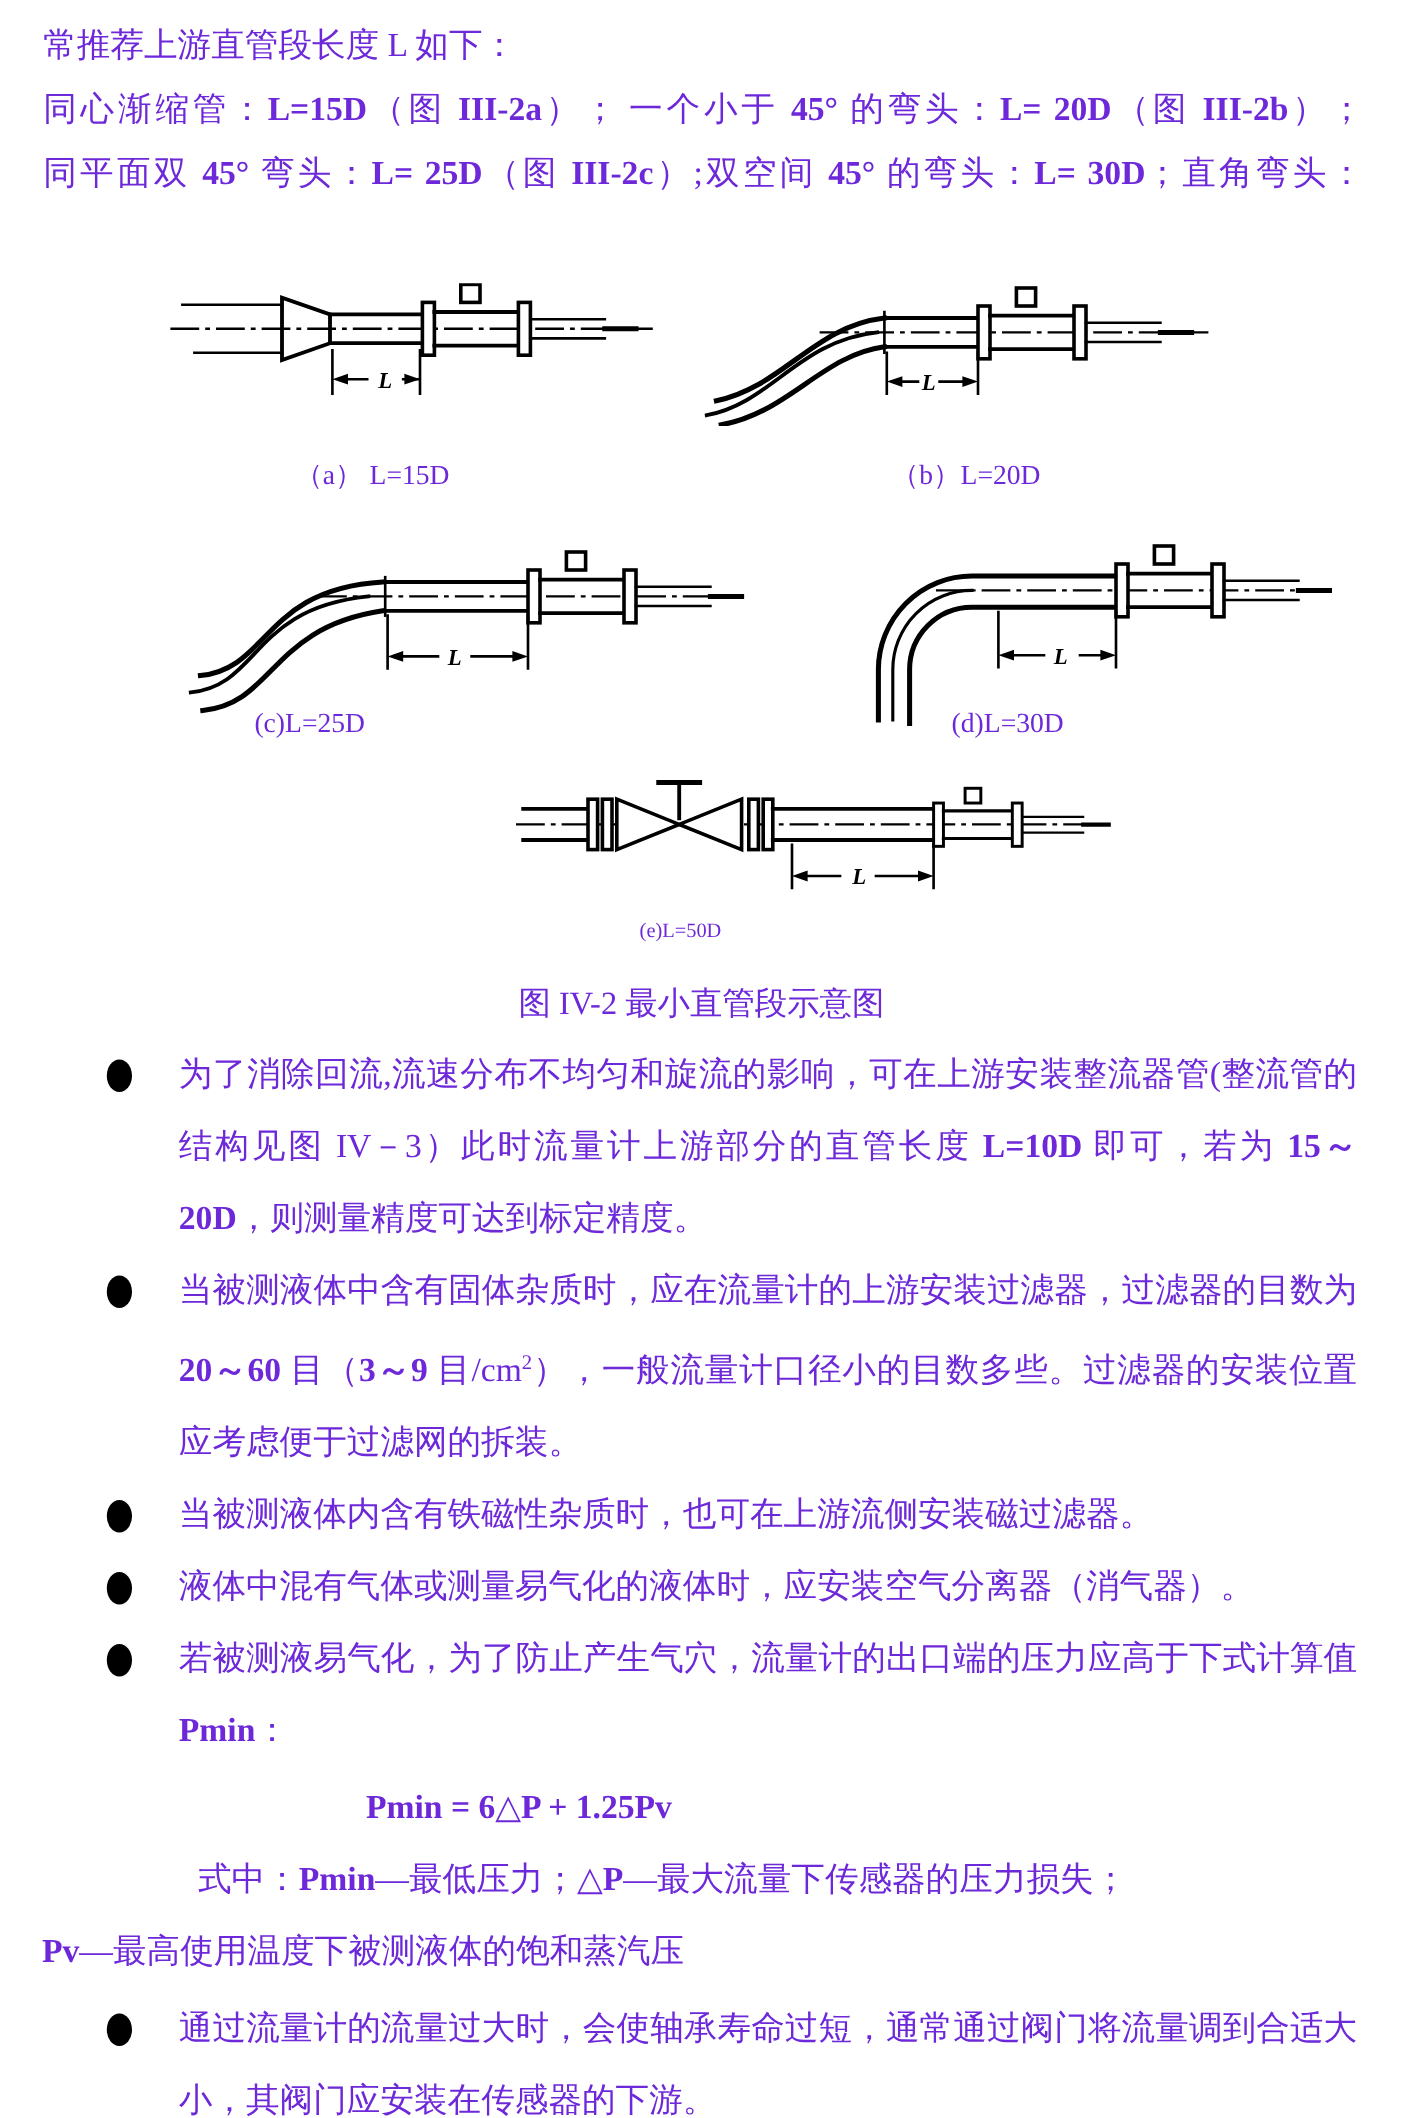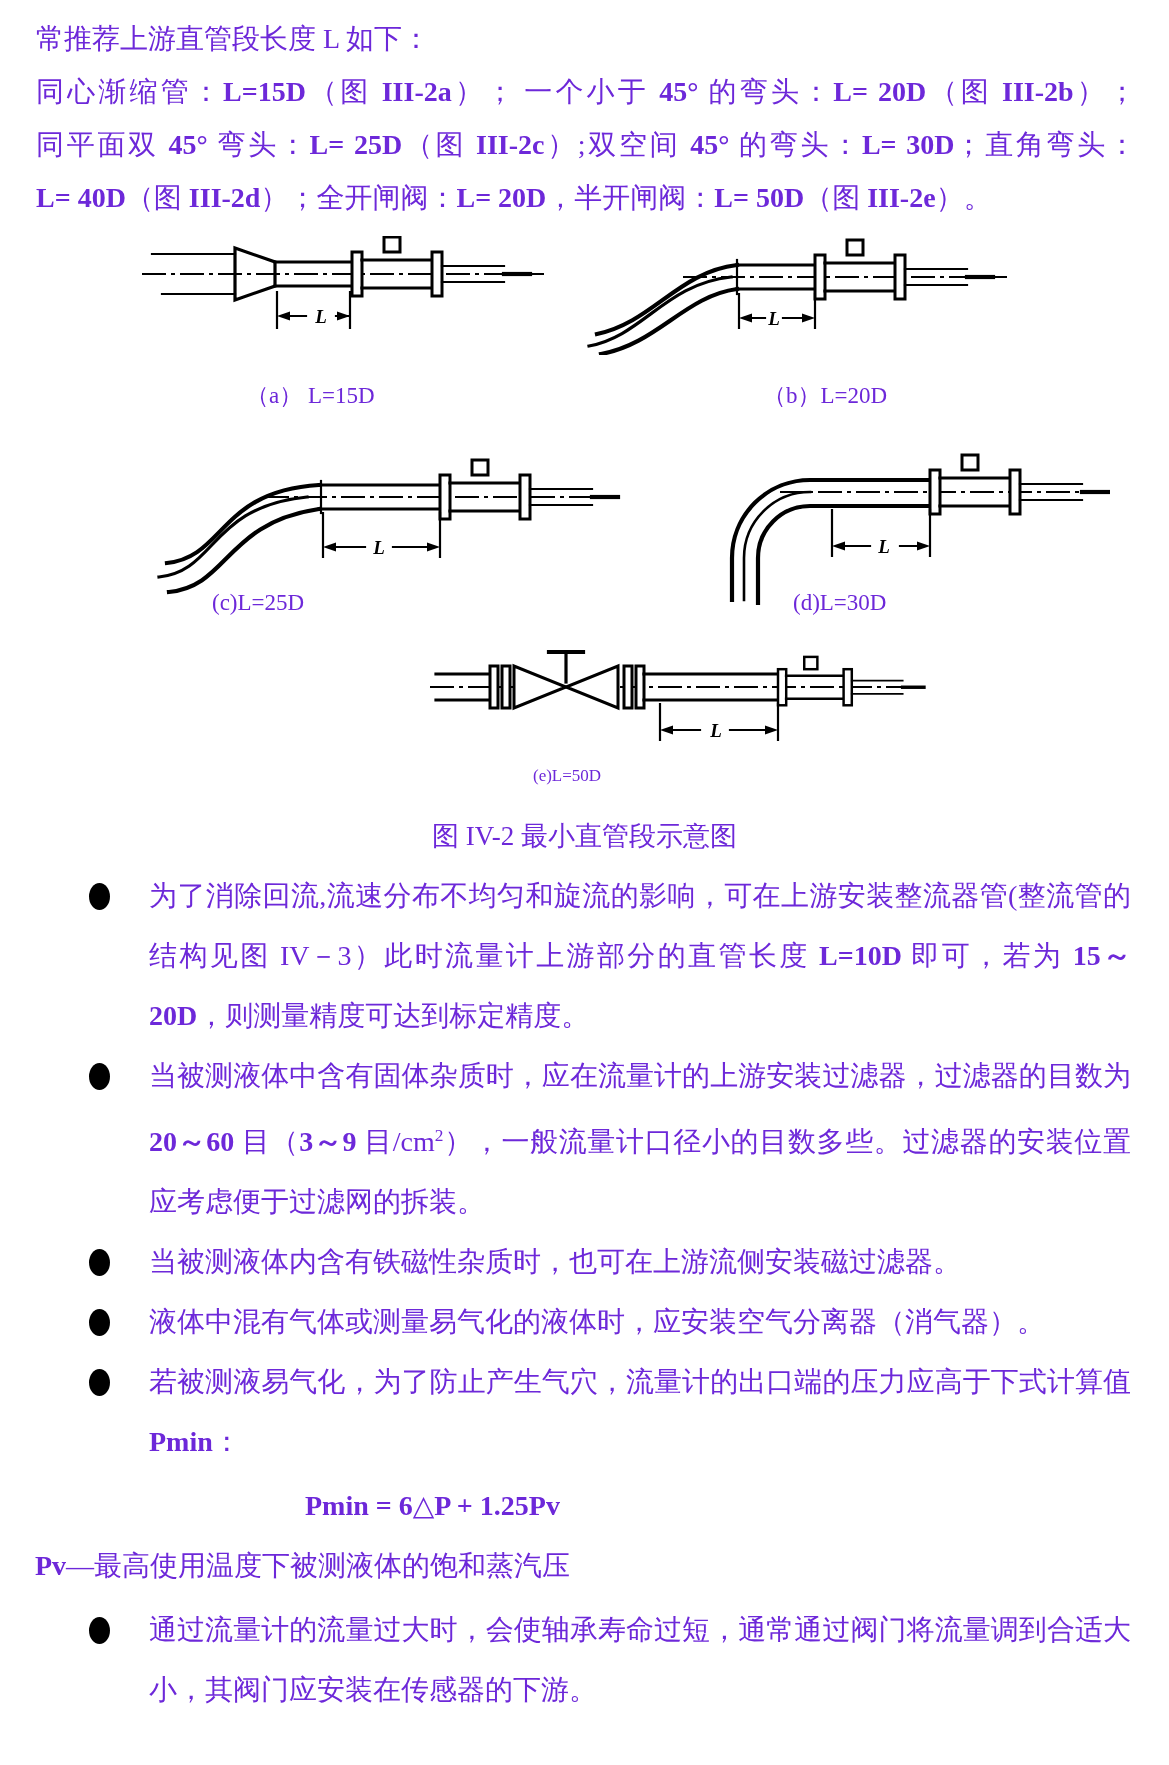--- a/index.html
+++ b/index.html
@@ -50,21 +50,20 @@
         <path class="pl s2" d="M90,24 H152 M90,40 H152"></path>
         <path class="pl s4" d="M152,32 H178"></path>
       </g>
     </defs>
   </svg>
 
   <div class="intro">
     <div class="iline rich"><span>常推荐上游直管段长度 L 如下：</span></div>
     <div class="iline jl rich"><span>同心渐缩管：</span><span class="bseg">L=15D</span><span>（图 </span><span class="bseg">III-2a</span><span>）； 一个小于 </span><span class="bseg">45°</span><span> 的弯头：</span><span class="bseg">L= 20D</span><span>（图 </span><span class="bseg">III-2b</span><span>）；</span></div>
     <div class="iline jl rich"><span>同平面双 </span><span class="bseg">45°</span><span> 弯头：</span><span class="bseg">L= 25D</span><span>（图 </span><span class="bseg">III-2c</span><span>）;双空间 </span><span class="bseg">45°</span><span> 的弯头：</span><span class="bseg">L= 30D</span><span>；直角弯头：</span></div>
-    <div class="iline rich"><span class="bseg">L= 40D</span><span>（图 </span><span class="bseg">III-2d</span><span>）；全开闸阀：</span><span class="bseg">L= 20D</span><span>，半开闸阀：</span><span class="bseg">L= 50D</span><span>（图 </span><span class="bseg">III-2e</span><span>）。</span></div>
   </div>
 
   <svg class="dg" style="left:140px;top:236px" width="420" height="105" viewBox="0 0 420 105">
     <path class="cl" d="M2,38 H404"></path>
     <path class="pl s2" d="M12,18 H95 M22,58 H95"></path>
     <path class="pl s3" d="M95,12 V64 L135,50 V26 Z"></path>
     <path class="pl s3" d="M135,26 H212 M135,50 H212"></path>
     <path class="pl s2" d="M137,56 V92 M210,56 V92"></path>
     <path class="pl s2" d="M150,80 H166 M196,80 H208"></path>
     <polygon class="ah" points="137,80 150,75.5 150,84.5"></polygon>
@@ -82,21 +81,21 @@
     <path class="pl s3" d="M154,35 H232 M154,59 H232"></path>
     <path class="pl s2" d="M156,64 V98 M232,64 V98"></path>
     <path class="pl s2" d="M169,88 H182 M200,88 H219"></path>
     <polygon class="ah" points="156,88 169,83.5 169,92.5"></polygon>
     <polygon class="ah" points="232,88 219,83.5 219,92.5"></polygon>
     <text class="dim" x="191" y="95">L</text>
     <use href="#meter" x="232" y="15"></use>
   </svg>
 
   <div class="cap" style="left:246px;top:380px">（a） L=15D</div>
-  <div class="cap" style="left:763px;top:380px">（b）L=20D</div>
+  <div class="cap" style="left:743px;top:380px">（b）L=20D</div>
 
   <svg class="dg" style="left:155px;top:445px" width="470" height="150" viewBox="0 0 470 150">
     <path class="cl" d="M110,52 H462"></path>
     <path class="pl s4" d="M12,118 C70,112 64,46 164,40"></path>
     <path class="pl s3" d="M4,132 C62,126 54,62 152,52"></path>
     <path class="pl s4" d="M14,147 C74,141 70,78 164,64"></path>
     <path class="pl s3" d="M164,40 H285 M164,64 H285"></path>
     <path class="pl s2" d="M166,36 V68"></path>
     <use href="#meter" x="285" y="20"></use>
     <path class="pl s2" d="M168,68 V112 M285,68 V112"></path>
@@ -164,20 +163,21 @@
         <span class="dot"></span>
         <span class="rich"><span>液体中混有气体或测量易气化的液体时，应安装空气分离器（消气器）。</span></span>
       </li>
       <li>
         <span class="dot"></span>
         <span class="rich"><span>若被测液易气化，为了防止产生气穴，流量计的出口端的压力应高于下式计算值 </span><span class="bseg">Pmin</span><span>：</span></span>
       </li>
     </ul>
 
     <div class="formula-line rich"><span class="bseg">Pmin = 6△P + 1.25Pv</span></div>
+    <div class="where1 rich"><span>式中：</span><span class="bseg">Pmin</span><span>—最低压力；</span><span class="bseg">△P</span><span>—最大流量下传感器的压力损失；</span></div>
     <div class="where2 rich"><span class="bseg">Pv</span><span>—最高使用温度下被测液体的饱和蒸汽压</span></div>
 
     <ul>
       <li>
         <span class="dot"></span>
         <span class="rich"><span>通过流量计的流量过大时，会使轴承寿命过短，通常通过阀门将流量调到合适大小，其阀门应安装在传感器的下游。</span></span>
       </li>
     </ul>
   </div>
 

